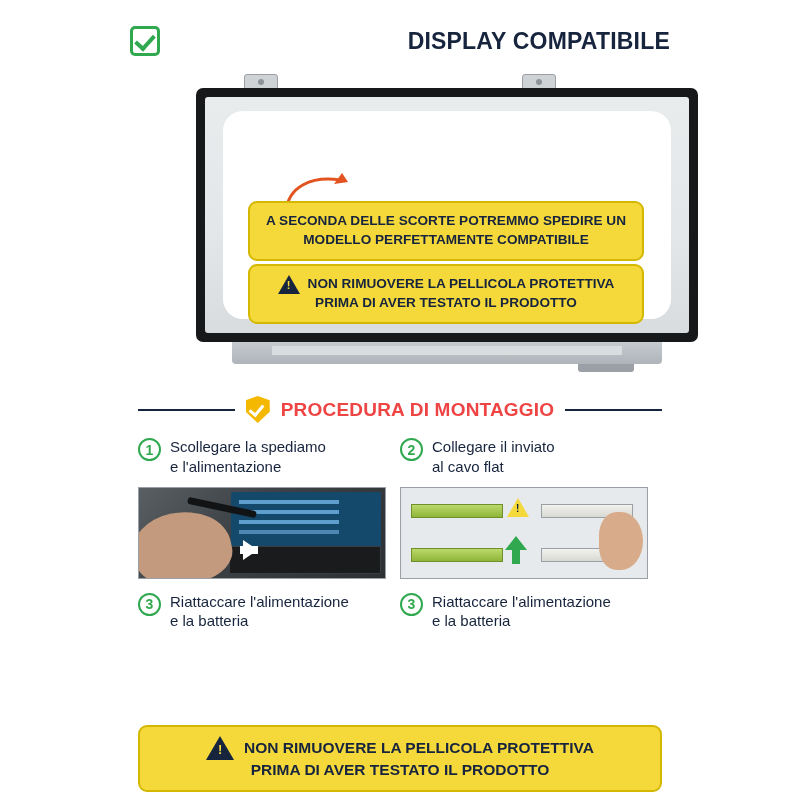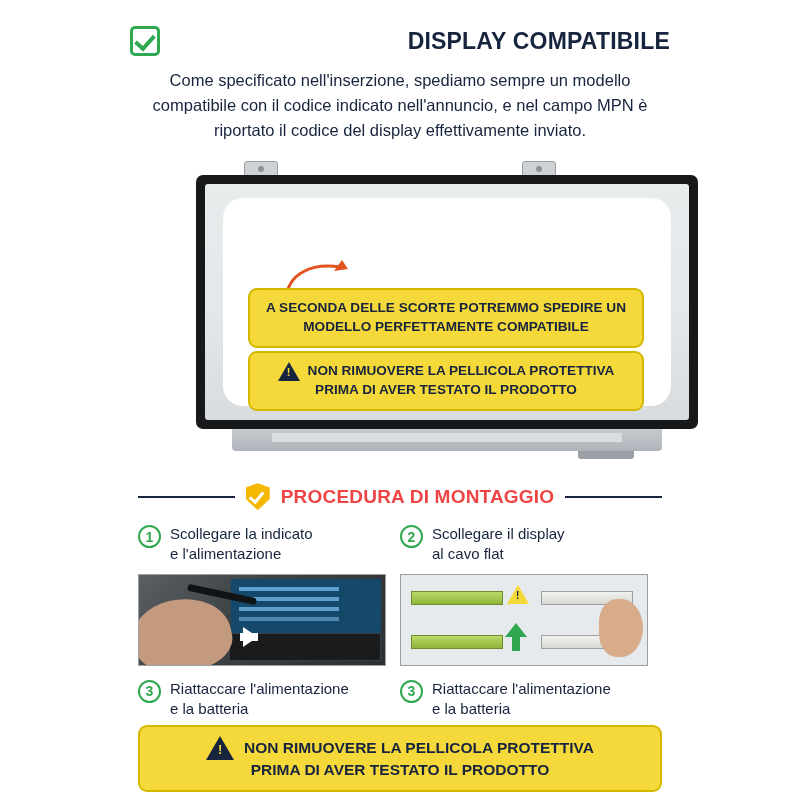--- a/index.html
+++ b/index.html
@@ -506,21 +506,20 @@
   <div class="side-bar side-left"></div>
   <div class="side-bar side-right"></div>
 
   <div class="inner">
 
     <div class="header-row">
       <span class="check-box-icon"></span>
       <span class="header-title">DISPLAY COMPATIBILE</span>
     </div>
 
-    <div class="intro">Come specificato nell'inserzione, spediamo sempre un modello compatibile con il codice indicato nell'annuncio, e nel campo MPN è riportato il codice del display effettivamente inviato.</div>
 
     <div class="display-wrap">
       <div class="tab tab-left"></div>
       <div class="tab tab-right"></div>
 
       <div class="panel-frame">
         <div class="panel-screen">
           <div class="panel-inner-white"></div>
         </div>
       </div>
@@ -551,38 +550,38 @@
       <span class="shield-icon"></span>
       <span class="proc-title">PROCEDURA DI MONTAGGIO</span>
       <span class="proc-line"></span>
     </div>
 
     <div class="steps">
       <div class="col">
         <div class="step-row">
           <span class="step-num">1</span>
           <span class="step-text">
-            <span>Scollegare la indicato</span><br>
+            <span>Scollegare la spediamo</span><br>
             <span>e l'alimentazione</span>
           </span>
         </div>
         <div class="photo photo-a">
           <span class="pcb"></span>
           <span class="battery"></span>
           <span class="hand"></span>
           <span class="tool"></span>
           <span class="white-arrow"></span>
         </div>
       </div>
 
       <div class="col">
         <div class="step-row">
           <span class="step-num">2</span>
           <span class="step-text">
-            <span>Scollegare il display</span><br>
+            <span>Collegare il inviato</span><br>
             <span>al cavo flat</span>
           </span>
         </div>
         <div class="photo photo-b">
           <span class="flat-strip green fs1"></span>
           <span class="flat-strip green fs2"></span>
           <span class="flat-strip fs3"></span>
           <span class="flat-strip fs4"></span>
           <span class="mini-warn"></span>
           <span class="up-arrow"></span>

